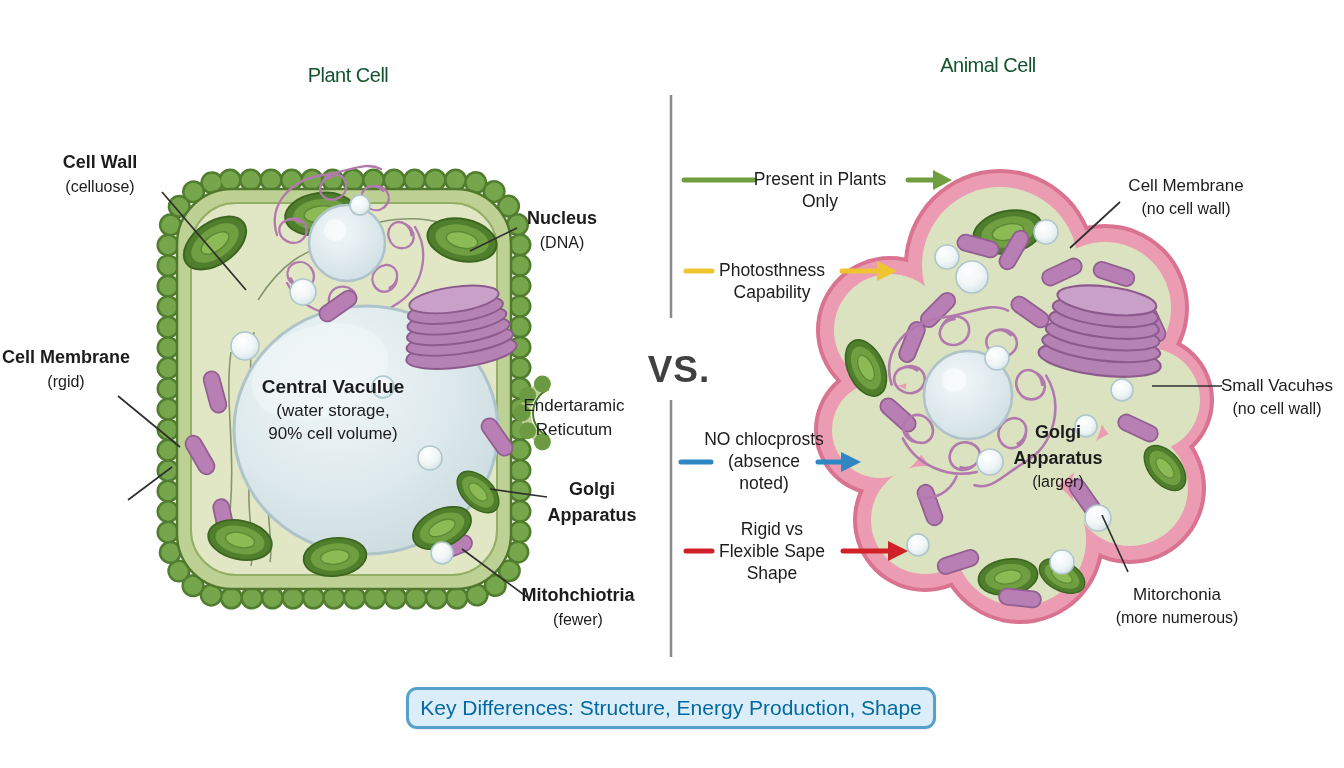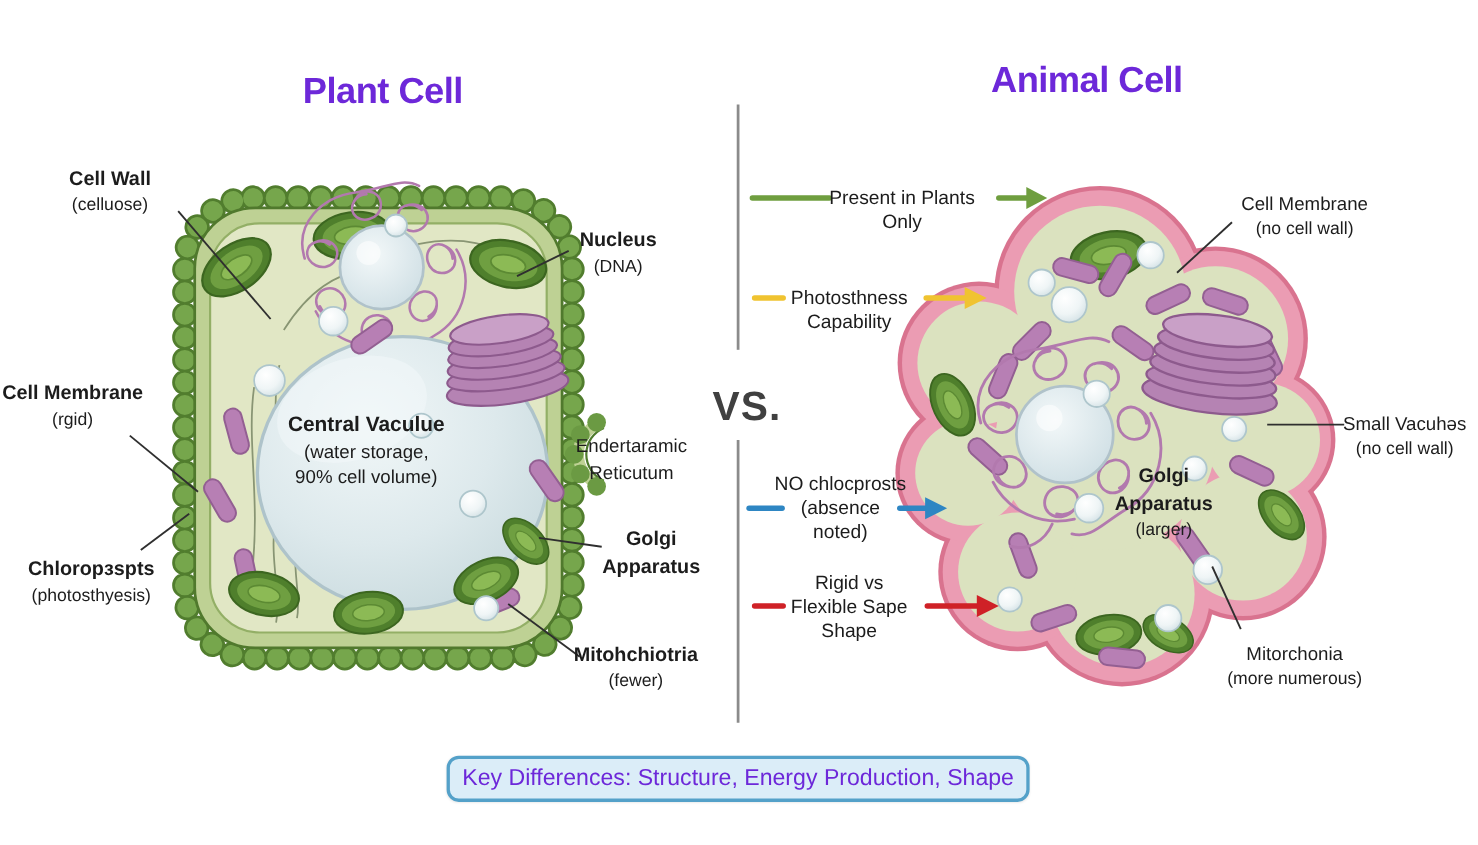--- a/index.html
+++ b/index.html
@@ -3,30 +3,30 @@
 <meta charset="utf-8">
 <style>
   html,body{margin:0;padding:0;background:#ffffff;}
   .stage{position:relative;width:1344px;height:768px;background:#ffffff;overflow:hidden;
          font-family:"Liberation Sans",sans-serif;color:#1c1c1c;}
   .art{position:absolute;left:0;top:0;}
   .lbl{position:absolute;transform:translateX(-50%);text-align:center;line-height:1.42;white-space:nowrap;}
   .lbl .t{font-size:18px;font-weight:700;text-align:center;}
   .lbl .r{font-size:17px;font-weight:400;}
   .lbl .s{font-size:16px;font-weight:400;}
-  .title{position:absolute;transform:translateX(-50%);font-size:33px;font-weight:700;color:#6d28d9;letter-spacing:-0.5px;}
+  .title{position:absolute;transform:translateX(-50%);font-size:20px;font-weight:400;color:#14532d;letter-spacing:-0.5px;}
   .vs{position:absolute;transform:translateX(-50%);font-size:37px;font-weight:700;color:#404040;letter-spacing:1px;}
   .vac{line-height:1.35;}
   .vac .t{font-size:19px;font-weight:700;}
   .vac .s{font-size:17px;font-weight:400;}
   .cmp{line-height:1.25;}
   .cmp div{font-size:17.5px;}
   .banner{position:absolute;left:406px;top:687px;width:524px;height:36px;background:#dbedf8;
           border:3px solid #54a1c9;border-radius:11px;display:flex;align-items:center;justify-content:center;
-          font-size:21px;color:#6d28d9;box-shadow:0 1px 2px rgba(0,0,0,.08);}
+          font-size:21px;color:#0369a1;box-shadow:0 1px 2px rgba(0,0,0,.08);}
 </style>
 </head>
 <body>
 
 <div class="stage">
 
   <svg class="art" width="1344" height="768" viewBox="0 0 1344 768">
     <defs>
       <radialGradient id="vacg" cx="38%" cy="32%" r="80%">
         <stop offset="0%" stop-color="#f1f7f8"></stop>
@@ -264,24 +264,20 @@
   <div class="vs" style="left:679px;top:349px;">VS.</div>
 
   <div class="lbl" style="left:100px;top:150px;">
     <div class="t">Cell Wall</div>
     <div class="s">(celluose)</div>
   </div>
   <div class="lbl" style="left:66px;top:345px;">
     <div class="t">Cell Membrane</div>
     <div class="s">(rgid)</div>
   </div>
-  <div class="lbl" style="left:83px;top:505px;">
-    <div class="t">Chloropзspts</div>
-    <div class="s">(photosthyesis)</div>
-  </div>
   <div class="lbl" style="left:562px;top:206px;">
     <div class="t">Nucleus</div>
     <div class="s">(DNA)</div>
   </div>
   <div class="lbl" style="left:574px;top:378px;margin-top:16px;">
     <div class="r">Endertaramic</div>
     <div class="r">Reticutum</div>
   </div>
   <div class="lbl" style="left:592px;top:477px;">
     <div class="t">Golgi</div>

